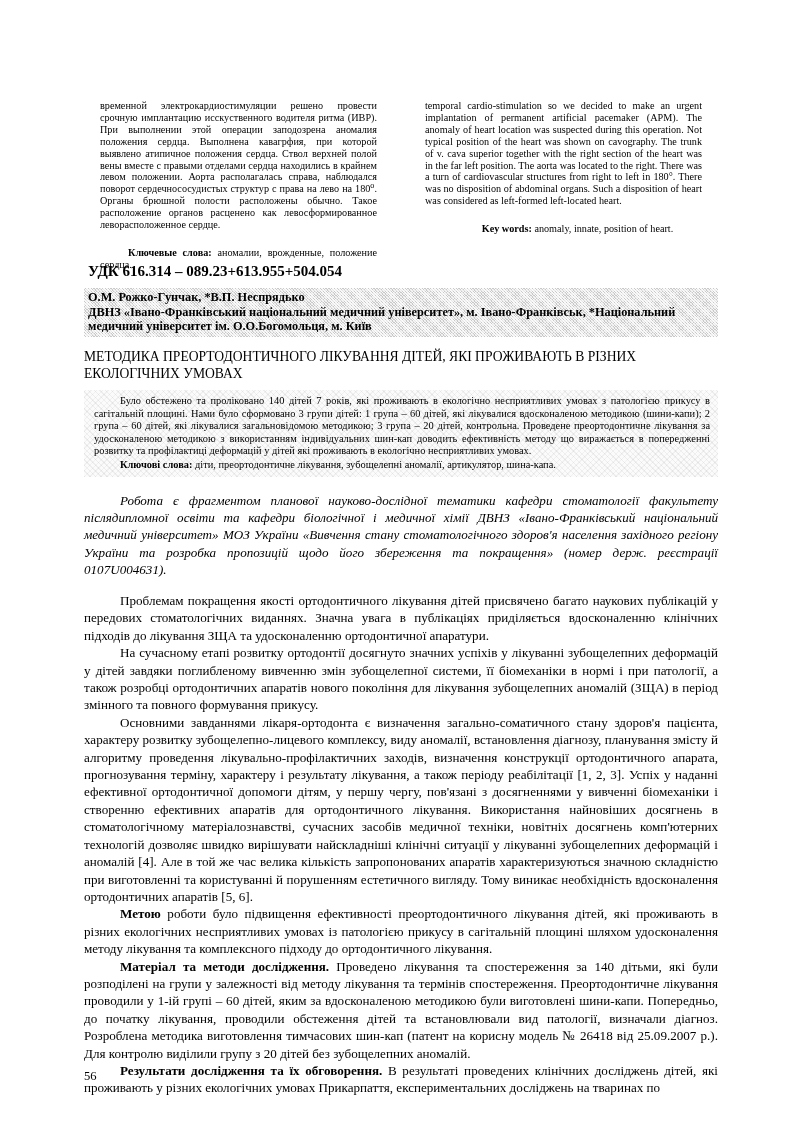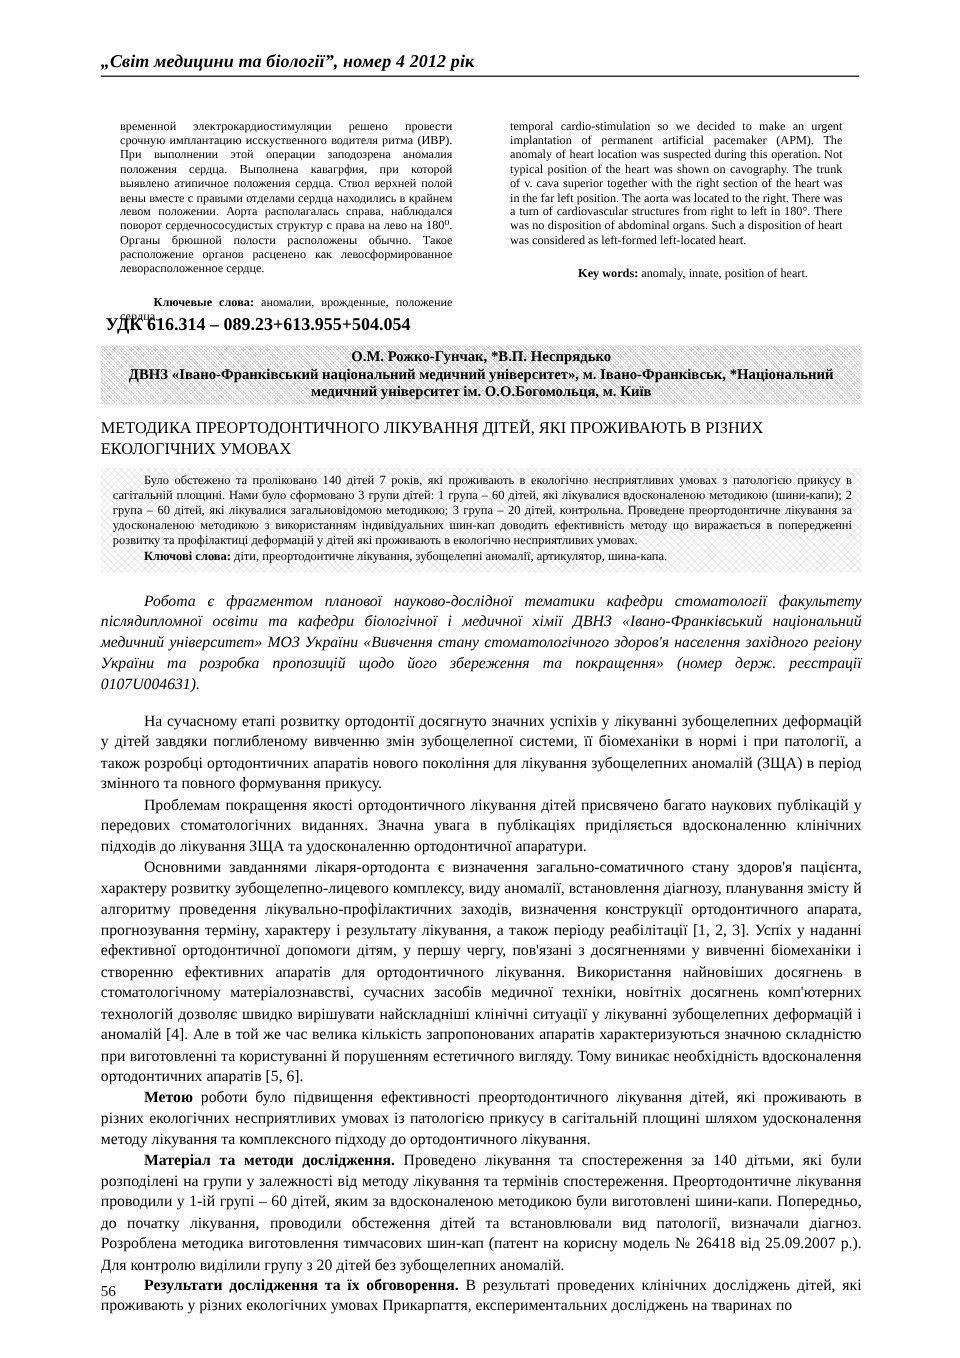--- a/index.html
+++ b/index.html
@@ -87,21 +87,21 @@
   }
 
   
   .authors-band {
     position: absolute;
     left: 84px;
     top: 288px;
     width: 634px;
     box-sizing: border-box;
     padding: 2px 4px 3px 4px;
-    text-align: center;
+    text-align: left;
     background-color: #c9c9c9;
     background-image:
       repeating-linear-gradient(45deg, rgba(255,255,255,0.85) 0 1px, rgba(0,0,0,0) 1px 2px),
       repeating-linear-gradient(-45deg, rgba(255,255,255,0.55) 0 1px, rgba(0,0,0,0) 1px 2px);
   }
   .authors-band div {
     font-size: 12.3px;
     font-weight: bold;
     line-height: 14.5px;
   }
@@ -178,24 +178,20 @@
     left: 84px;
     top: 1069px;
     font-size: 12.6px;
   }
 </style>
 </head>
 <body>
 
 <div class="page">
 
-  <div class="runhead">
-    <div class="runhead-text">„Світ медицини та біології”, номер 4 2012 рік</div>
-    <div class="runhead-rule"></div>
-  </div>
 
   <div class="topcols">
 
     <div class="topcol">
       <p>временной электрокардиостимуляции решено провести срочную имплантацию исскуственного водителя ритма (ИВР). При выполнении этой операции заподозрена аномалия положения сердца. Выполнена кавагрфия, при которой выявлено атипичное положения сердца. Ствол верхней полой вены вместе с правыми отделами сердца находились в крайнем левом положении. Аорта располагалась справа, наблюдался поворот сердечнососудистых структур с права на лево на 180⁰. Органы брюшной полости расположены обычно. Такое расположение органов расценено как левосформированное леворасположенное сердце.</p>
       <p class="kw"><b>Ключевые слова:</b><span> аномалии, врожденные, положение сердца.</span></p>
       <p class="sign">Стаття надійшла 15.10.12 р.</p>
     </div>
 
     <div class="topcol">
@@ -218,22 +214,22 @@
   <div class="abstract-band">
     <p class="first">Було  обстежено та проліковано 140 дітей 7 років, які проживають в екологічно несприятливих умовах з патологією прикусу в сагітальній площині.  Нами було сформовано 3 групи дітей: 1 група – 60 дітей, які лікувалися вдосконаленою методикою (шини-капи); 2 група – 60 дітей, які лікувалися загальновідомою методикою; 3 група – 20 дітей, контрольна. Проведене преортодонтичне лікування за удосконаленою методикою з використанням індивідуальних шин-кап доводить ефективність методу що виражається в попередженні розвитку та профілактиці деформацій у дітей які проживають в екологічно несприятливих умовах.</p>
     <p class="kw2"><b>Ключові слова:</b><span> діти, преортодонтичне лікування, зубощелепні аномалії, артикулятор, шина-капа.</span></p>
   </div>
 
   <div class="funding">
     <p>Робота є фрагментом планової науково-дослідної тематики кафедри стоматології факультету післядипломної освіти та кафедри біологічної і медичної хімії ДВНЗ «Івано-Франківський національний медичний університет» МОЗ України «Вивчення стану стоматологічного здоров'я населення західного регіону України та розробка пропозицій щодо його збереження та покращення» (номер держ. реєстрації 0107U004631).</p>
   </div>
 
   <div class="body">
+    <p><b></b><span>Проблемам покращення якості ортодонтичного лікування дітей присвячено багато наукових публікацій у передових стоматологічних виданнях. Значна увага в публікаціях приділяється вдосконаленню клінічних підходів до лікування ЗЩА  та удосконаленню ортодонтичної апаратури.</span></p>
     <p><b></b><span>На сучасному етапі розвитку ортодонтії досягнуто значних успіхів у лікуванні зубощелепних деформацій у дітей завдяки поглибленому вивченню змін зубощелепної системи, її біомеханіки в нормі і при патології, а також розробці ортодонтичних апаратів нового покоління для лікування зубощелепних аномалій (ЗЩА) в період змінного та повного формування прикусу.</span></p>
-    <p><b></b><span>Проблемам покращення якості ортодонтичного лікування дітей присвячено багато наукових публікацій у передових стоматологічних виданнях. Значна увага в публікаціях приділяється вдосконаленню клінічних підходів до лікування ЗЩА  та удосконаленню ортодонтичної апаратури.</span></p>
     <p><b></b><span>Основними завданнями лікаря-ортодонта є визначення загально-соматичного стану здоров'я пацієнта, характеру розвитку зубощелепно-лицевого комплексу, виду аномалії, встановлення діагнозу, планування змісту й алгоритму проведення лікувально-профілактичних заходів, визначення конструкції ортодонтичного апарата, прогнозування терміну, характеру і результату лікування, а також періоду реабілітації [1, 2, 3]. Успіх у наданні ефективної ортодонтичної допомоги дітям, у першу чергу, пов'язані з досягненнями у вивченні біомеханіки і створенню ефективних апаратів для ортодонтичного лікування. Використання найновіших досягнень в стоматологічному матеріалознавстві, сучасних засобів медичної техніки, новітніх досягнень комп'ютерних технологій дозволяє швидко вирішувати найскладніші клінічні ситуації у лікуванні зубощелепних деформацій і аномалій [4]. Але в той же час велика кількість запропонованих апаратів характеризуються значною складністю при виготовленні та користуванні й порушенням естетичного вигляду. Тому виникає необхідність вдосконалення ортодонтичних апаратів [5, 6].</span></p>
     <p><b>Метою</b><span> роботи було підвищення ефективності преортодонтичного лікування  дітей, які проживають в різних екологічних несприятливих умовах із патологією прикусу в сагітальній площині шляхом удосконалення методу лікування та комплексного підходу до ортодонтичного лікування.</span></p>
     <p><b>Матеріал та методи дослідження.</b><span> Проведено лікування та спостереження за 140 дітьми, які були розподілені на групи у залежності від методу лікування та термінів спостереження. Преортодонтичне лікування проводили у 1-ій групі – 60 дітей, яким за вдосконаленою методикою були виготовлені шини-капи. Попередньо, до початку лікування, проводили обстеження дітей та встановлювали вид патології, визначали діагноз. Розроблена методика виготовлення тимчасових шин-кап (патент на корисну модель № 26418 від 25.09.2007 р.). Для контролю виділили групу з 20 дітей без зубощелепних аномалій.</span></p>
     <p><b>Результати дослідження та їх обговорення.</b><span> В результаті проведених клінічних досліджень дітей, які проживають у різних екологічних умовах Прикарпаття, експериментальних досліджень на тваринах по</span></p>
   </div>
 
   <div class="folio">56</div>
 
 </div>
 

